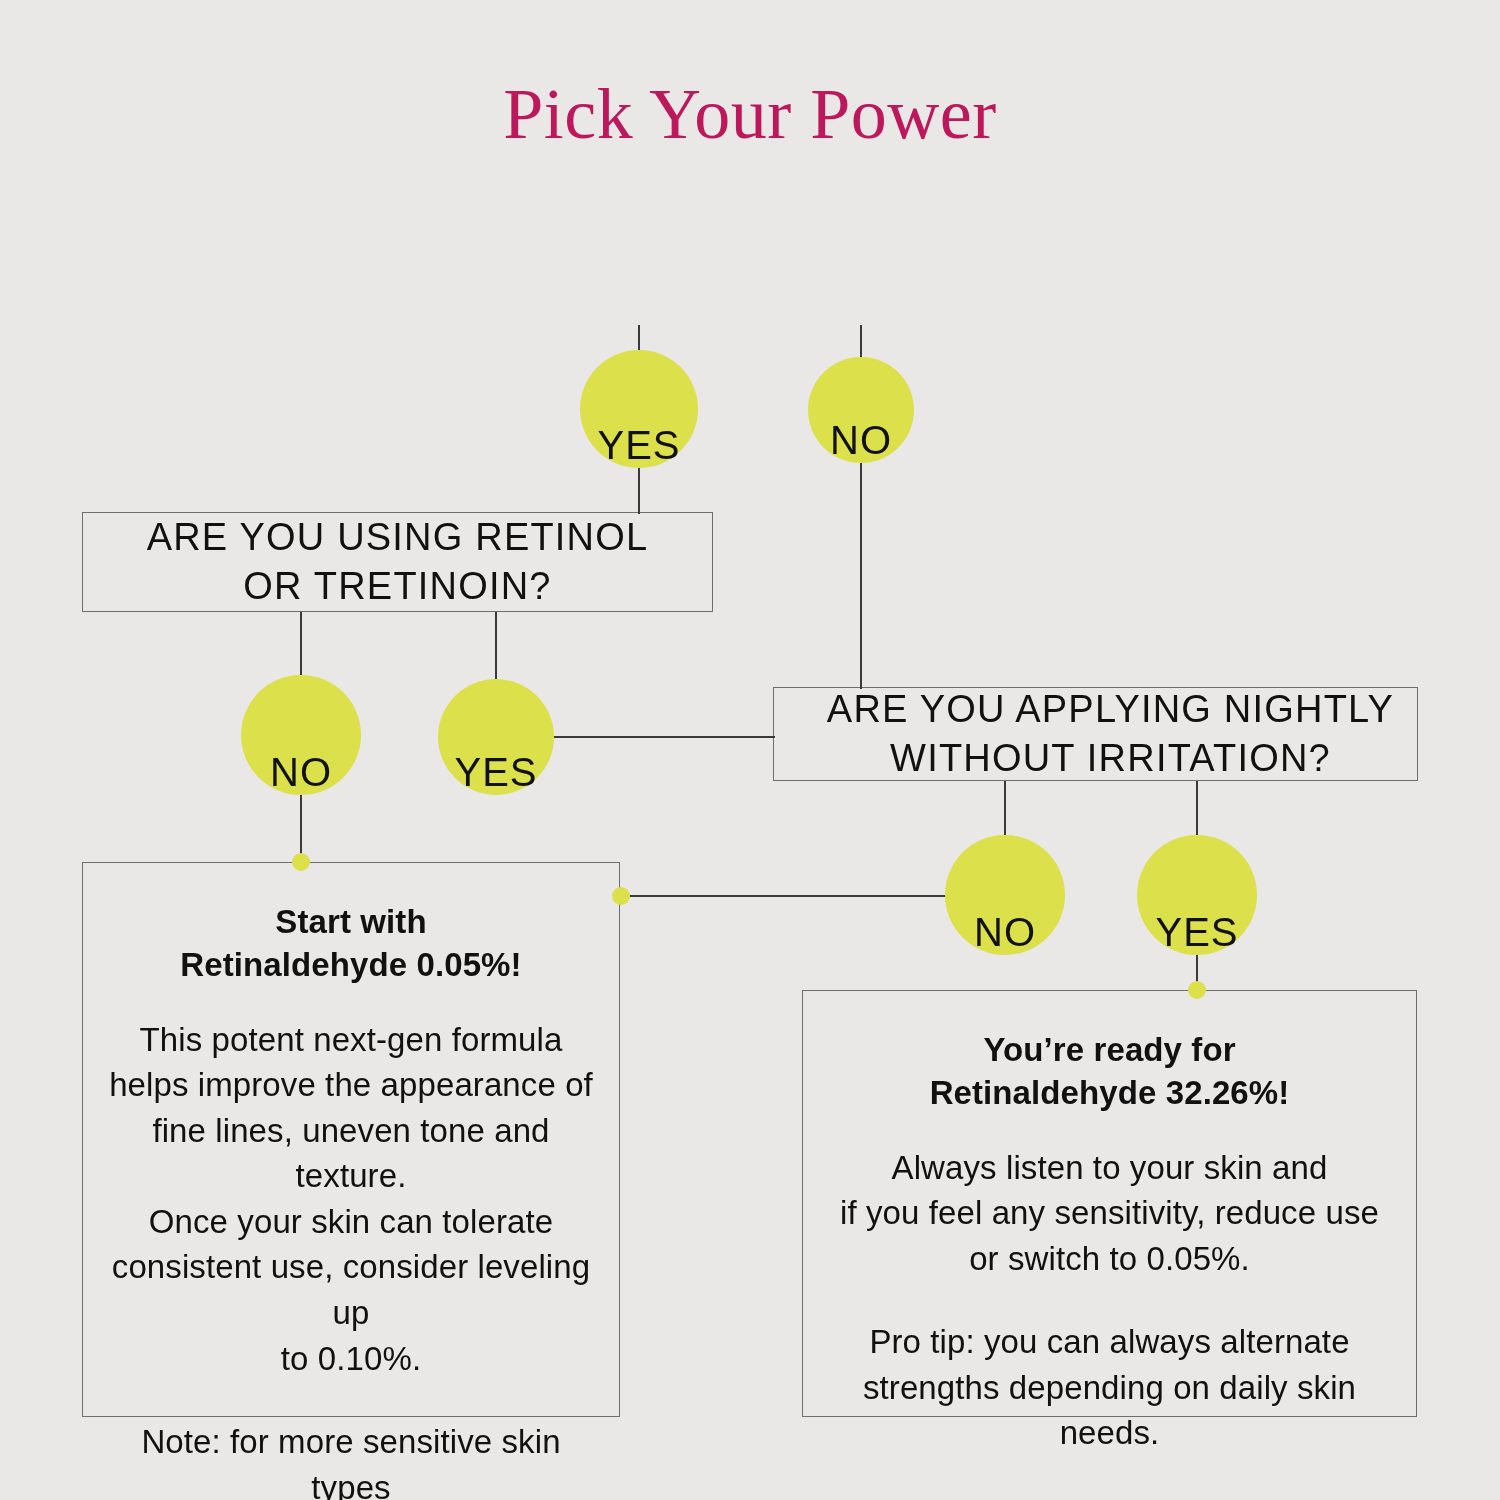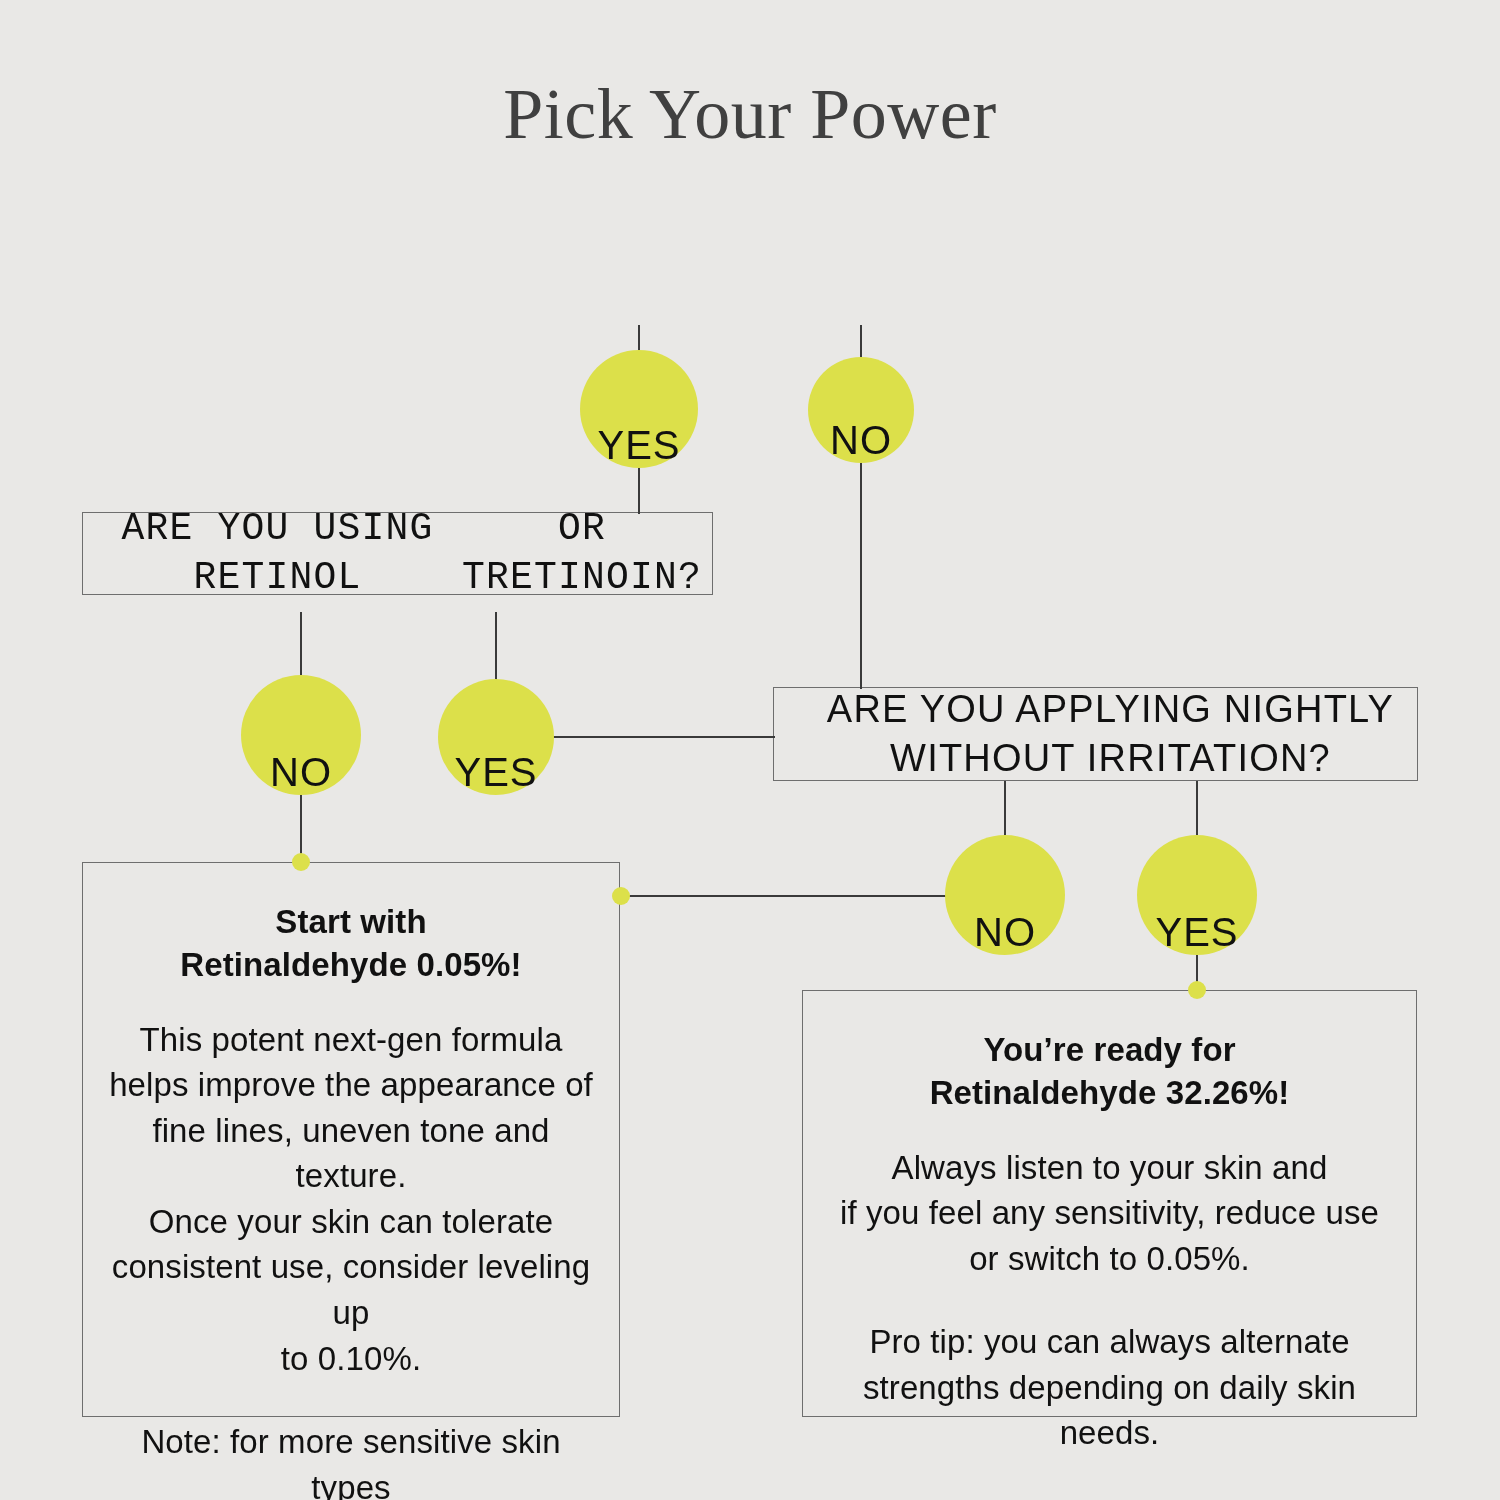--- a/index.html
+++ b/index.html
@@ -24,21 +24,21 @@
   .title {
     position: absolute;
     left: 0;
     top: 78px;
     width: 1500px;
     text-align: center;
     font-family: "Liberation Serif", "DejaVu Serif", serif;
     font-size: 72px;
     font-weight: 400;
     letter-spacing: 0.5px;
-    color: #404040;
+    color: #be185d;
     line-height: 1;
   }
 
   
   .qbox, .rbox {
     position: absolute;
     box-sizing: border-box;
     border: 1.6px solid #6E6E6E;
     background: #E9E8E6;
   }
@@ -129,21 +129,21 @@
   </div>
 
   <div class="circle" style="left:808px; top:357px; width:106px; height:106px;">
     <span>NO</span>
   </div>
 
   <div class="line-v" style="left:638px; top:466px; height:48px;"></div>
 
   <div class="line-v" style="left:860px; top:461px; height:228px;"></div>
 
-  <div class="qbox" style="left:82px; top:512px; width:631px; height:83px; flex-direction:row;font-family:Liberation Mono, monospace;">
+  <div class="qbox" style="left:82px; top:512px; width:631px; height:100px; flex-direction:column;">
     <span class="qtext">ARE YOU USING RETINOL</span>
     <span class="qtext">OR TRETINOIN?</span>
   </div>
 
   <div class="line-v" style="left:300px; top:612px; height:64px;"></div>
 
   <div class="line-v" style="left:495px; top:612px; height:68px;"></div>
 
   <div class="circle" style="left:241px; top:675px; width:120px; height:120px;">
     <span>NO</span>

